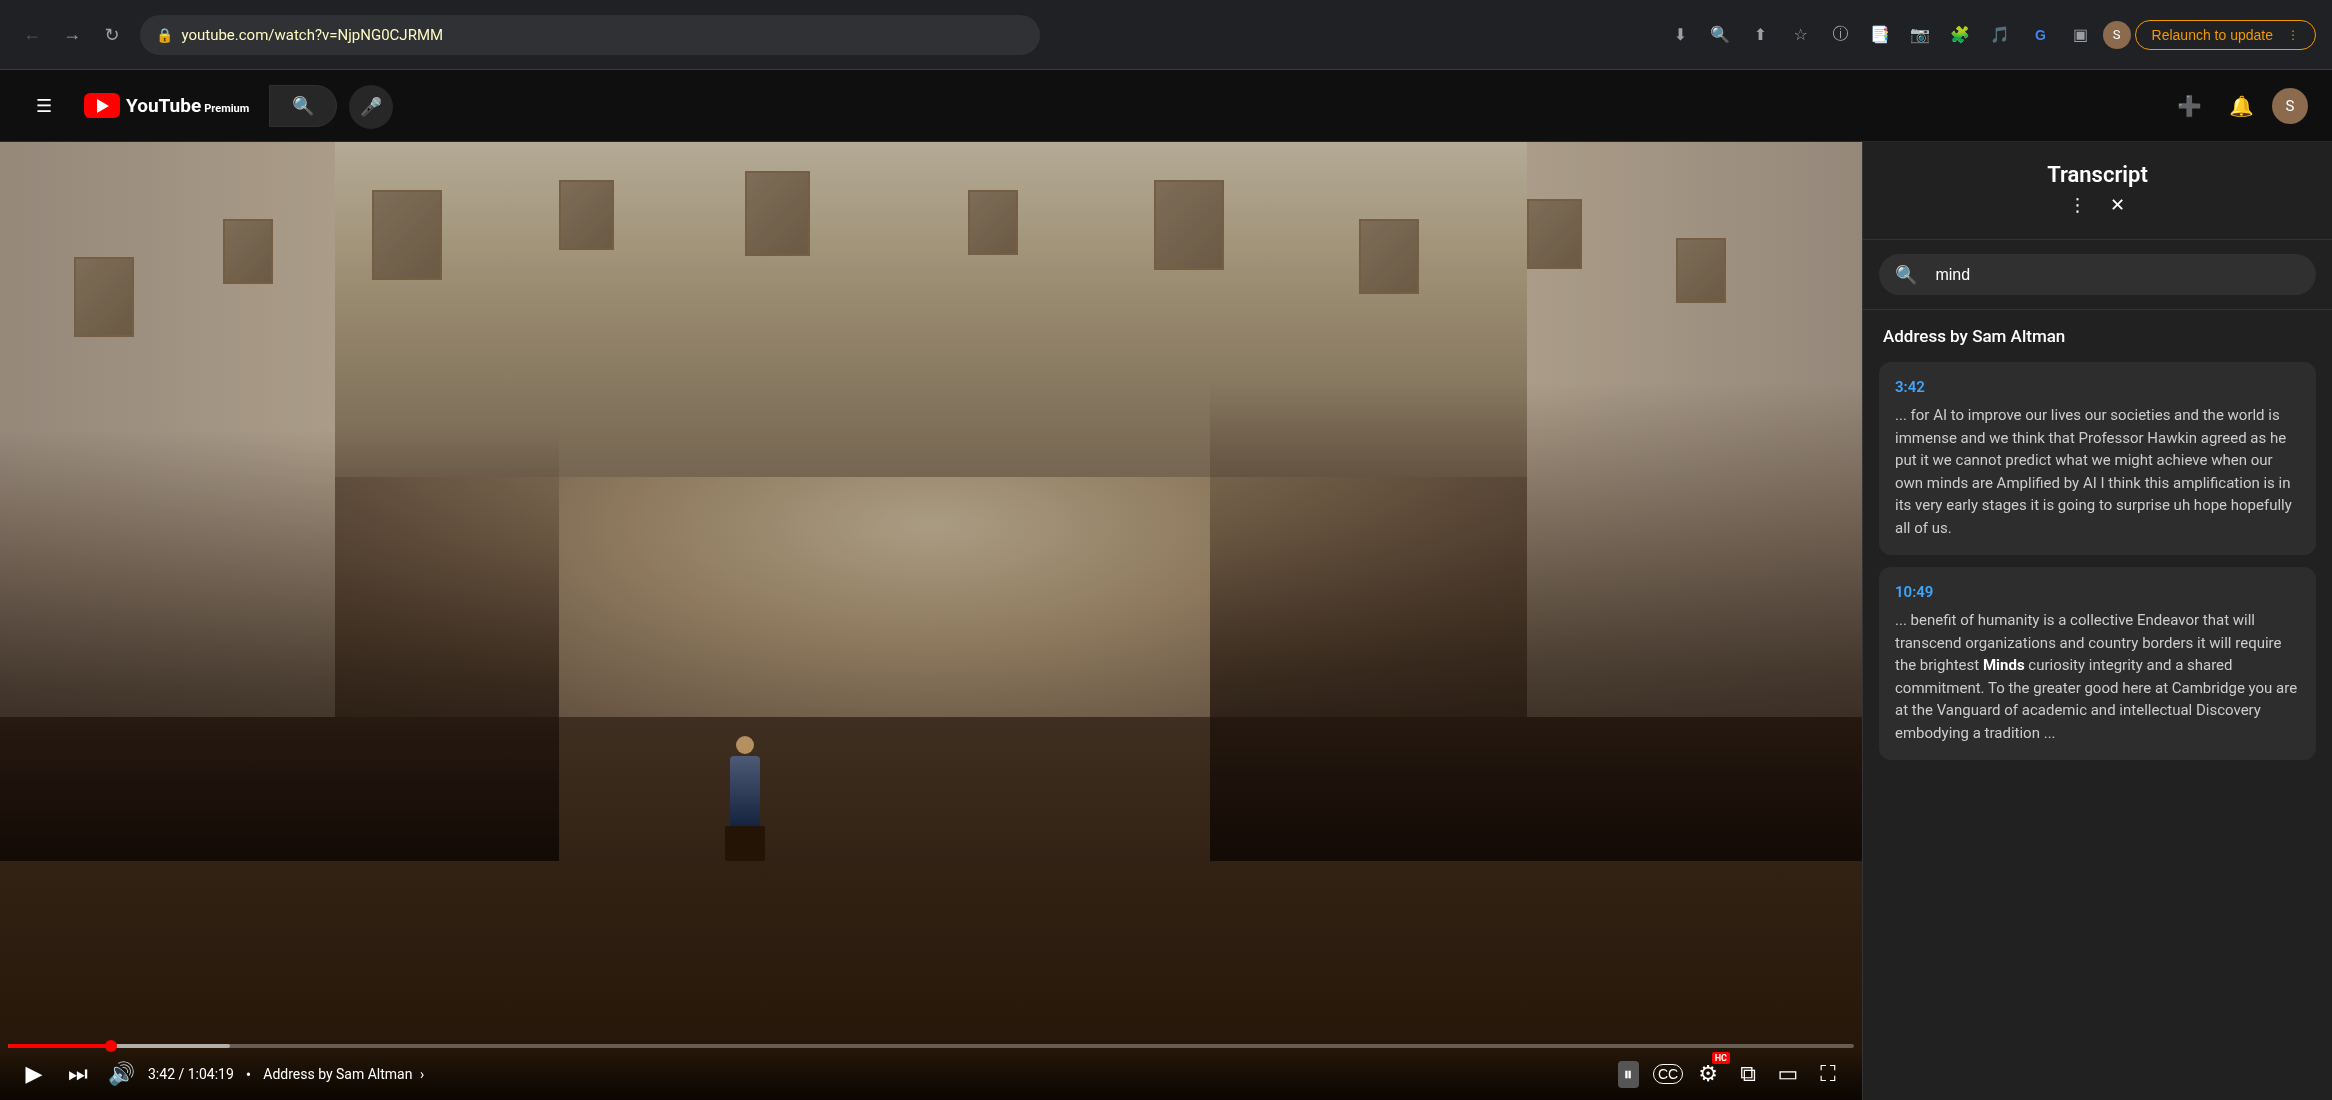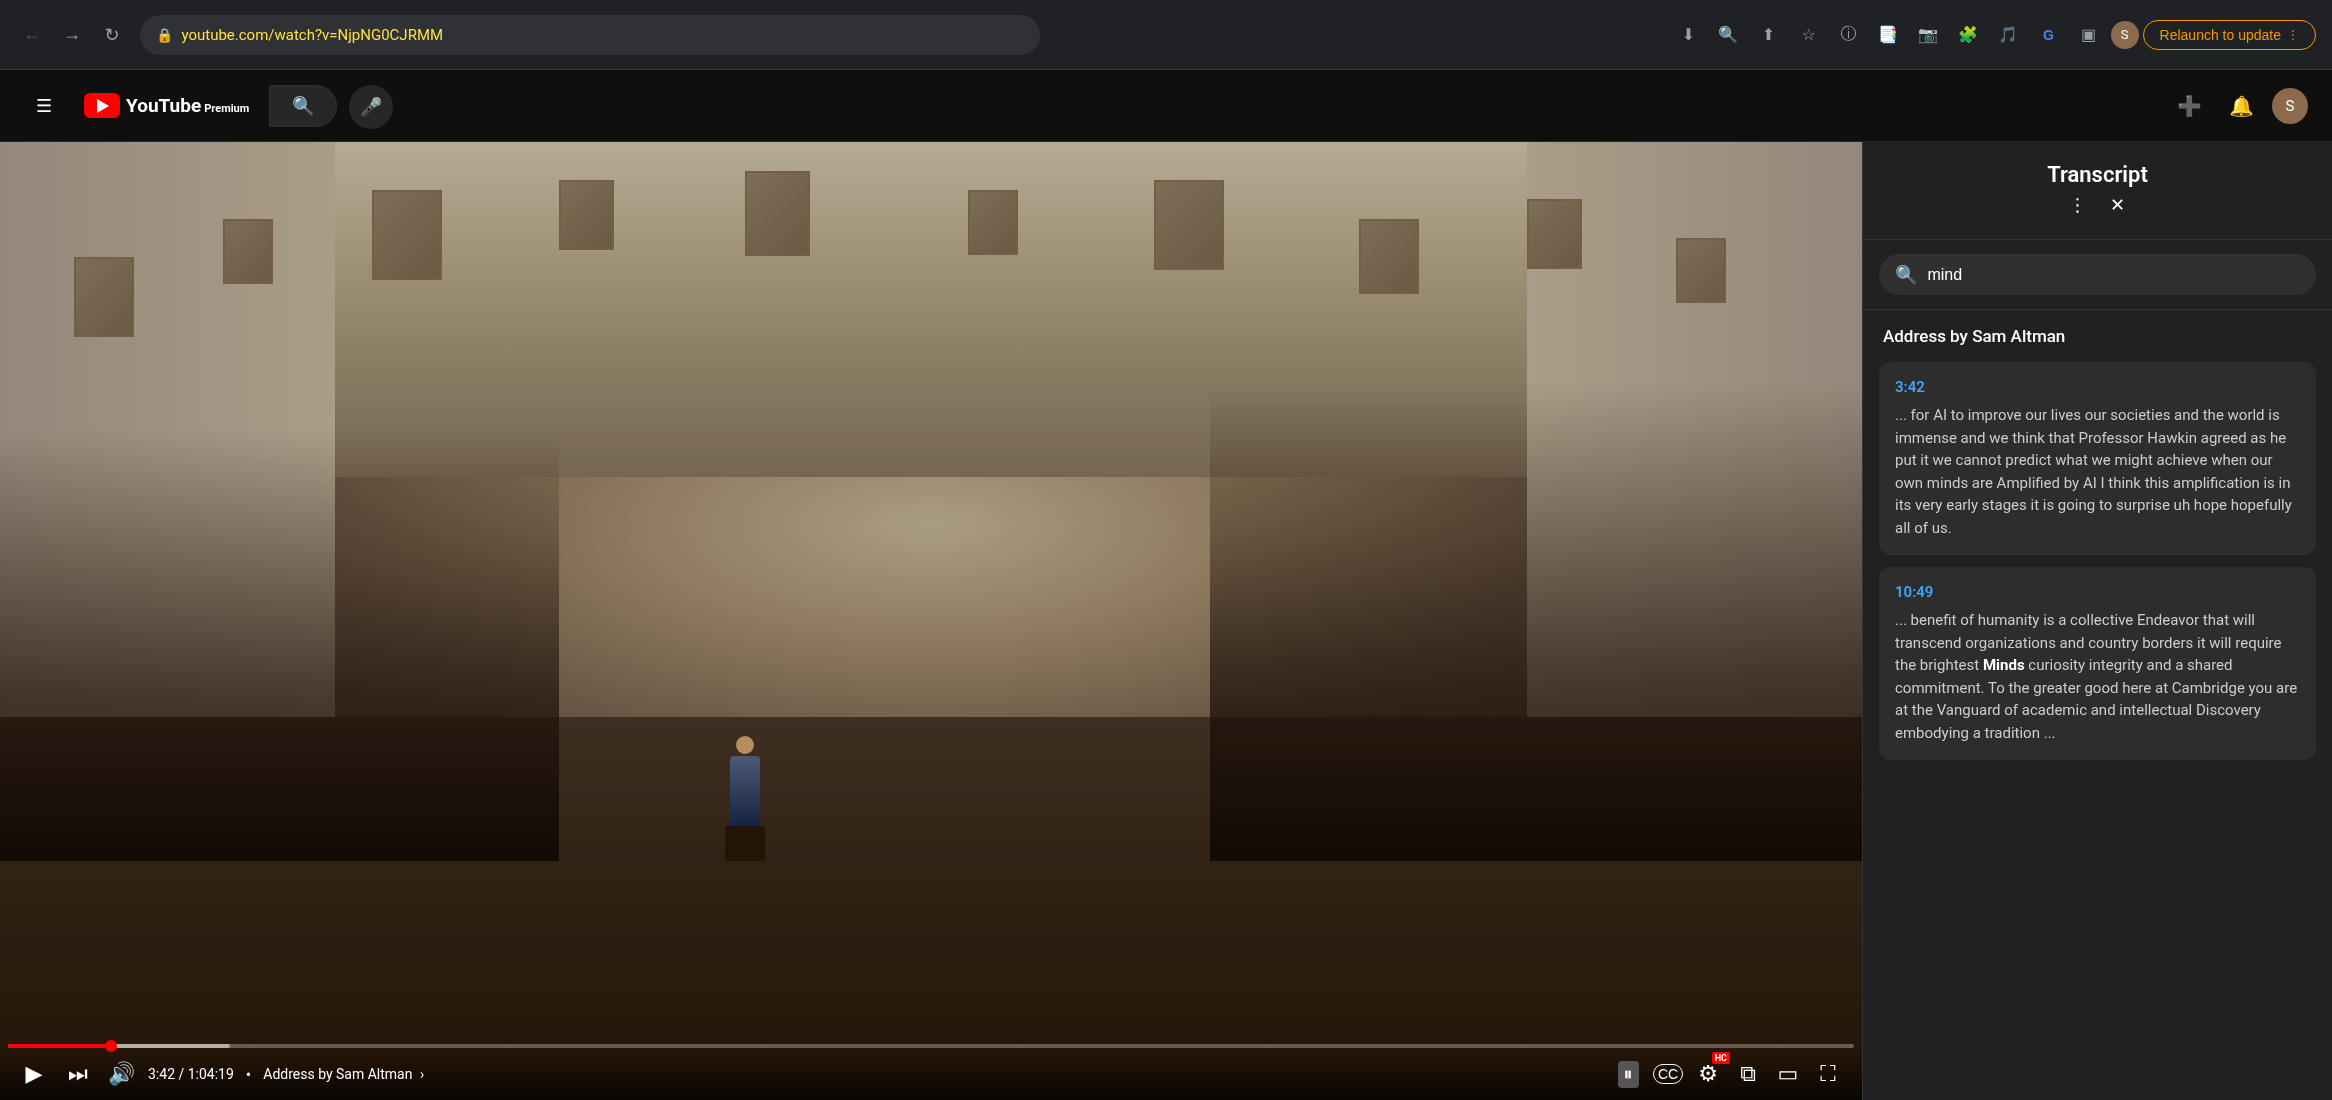--- a/index.html
+++ b/index.html
@@ -49,21 +49,21 @@
       align-items: center;
       padding: 0 16px;
       gap: 8px;
       max-width: 900px;
     }
     .address-bar .lock-icon {
       color: #9aa0a6;
       font-size: 14px;
     }
     .address-bar .url-text {
-      color: #fde047;
+      color: #fef9c3;
       font-size: 15px;
     }
     .browser-actions {
       display: flex;
       gap: 4px;
       align-items: center;
       margin-left: auto;
     }
     .browser-action-btn {
       width: 36px;
@@ -82,21 +82,21 @@
       background: transparent;
       border: 1.5px solid #f29900;
       color: #f29900;
       border-radius: 20px;
       padding: 6px 16px;
       font-size: 14px;
       cursor: pointer;
       white-space: nowrap;
       display: flex;
       align-items: center;
-      gap: 6px;
+      gap: 14px;
     }
     .profile-avatar-small {
       width: 28px;
       height: 28px;
       border-radius: 50%;
       background: #8b6a4e;
       overflow: hidden;
       display: flex;
       align-items: center;
       justify-content: center;
@@ -515,20 +515,21 @@
       padding: 10px 16px;
       gap: 10px;
     }
     .search-wrapper input {
       background: transparent;
       border: none;
       outline: none;
       color: #fff;
       font-size: 16px;
       width: 100%;
+      margin-left: 8px;
     }
     .search-wrapper .search-icon-inner {
       color: #aaa;
       font-size: 18px;
     }
     .transcript-content {
       flex: 1;
       overflow-y: auto;
       padding: 16px;
     }

